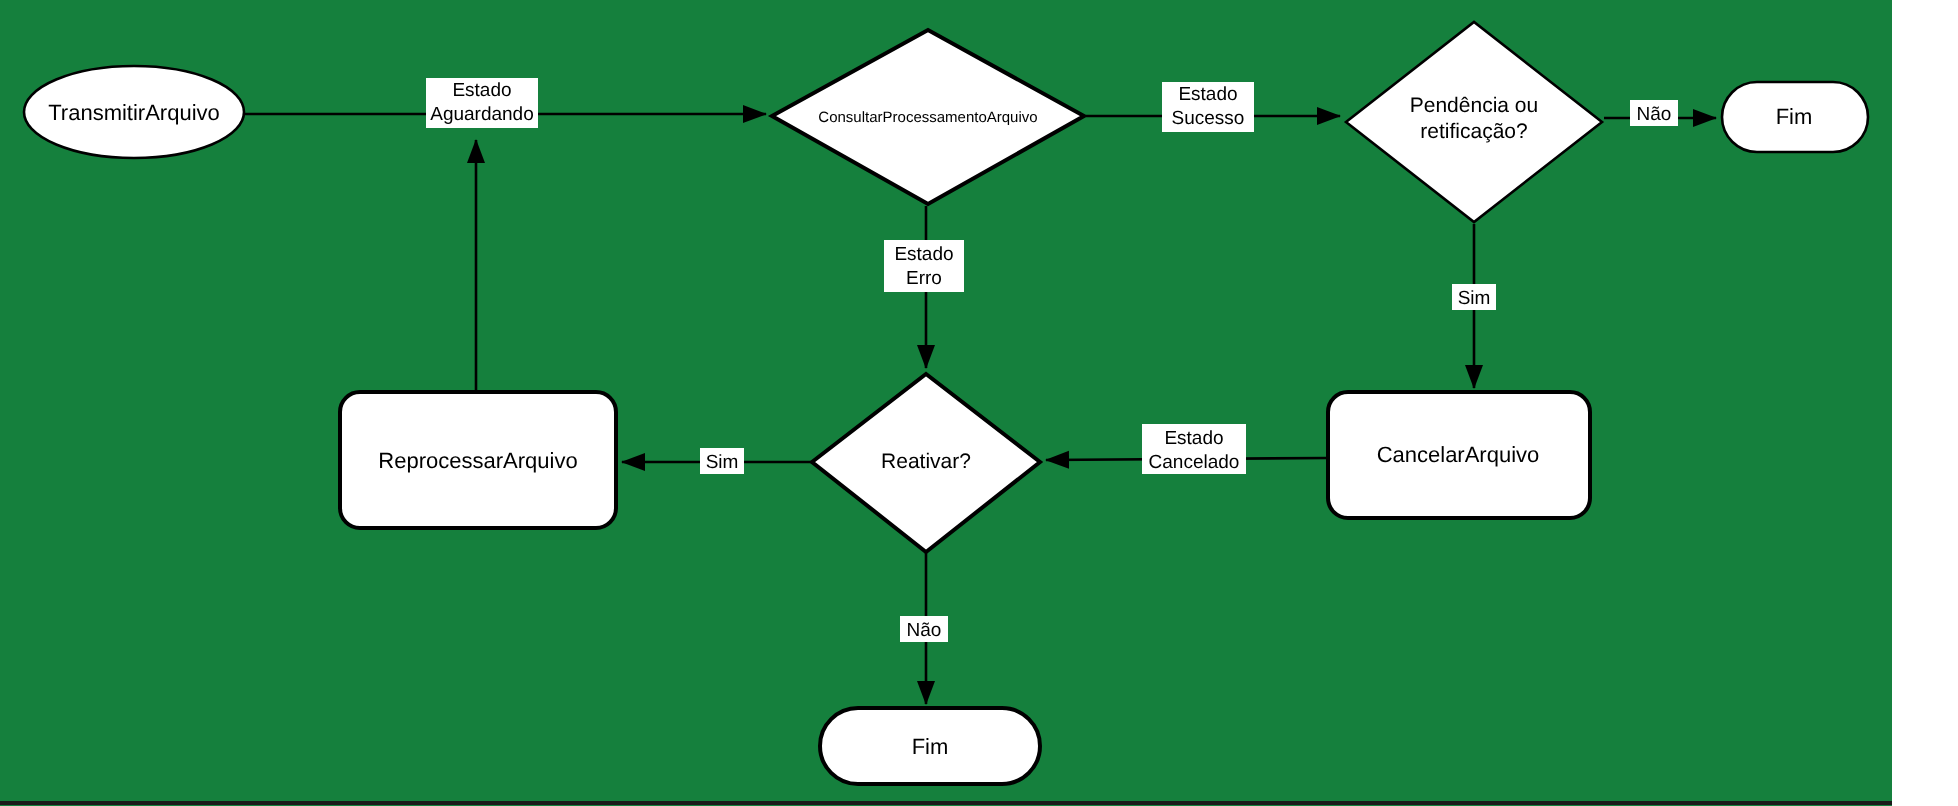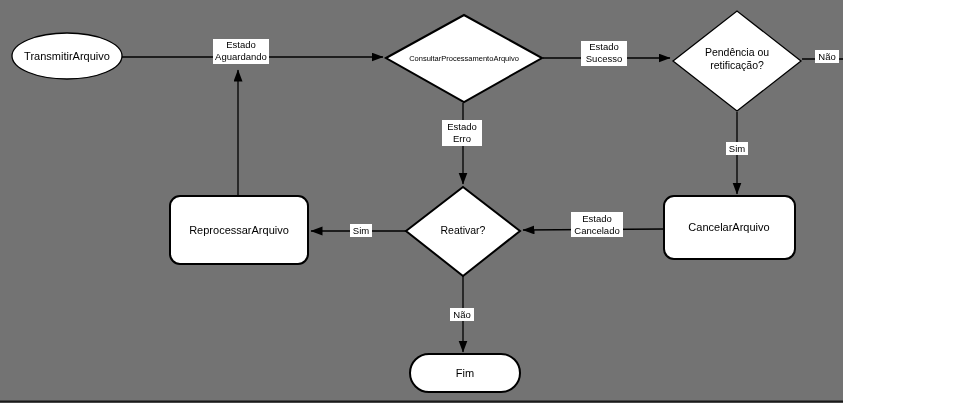--- a/index.html
+++ b/index.html
@@ -1,20 +1,20 @@
 <!DOCTYPE html>
 <html><head>
 <meta charset="utf-8">
 <style>
   html, body { margin: 0; padding: 0; background: #ffffff; }
   .stage {
     position: relative;
-    width: 843px;
+    width: 946px;
     height: 403px;
-    background: #737373;
+    background: #15803d;
     overflow: hidden;
     font-family: "Liberation Sans", sans-serif;
   }
   svg { display: block; }
   .shape { fill: #ffffff; stroke: #000000; }
   .thin  { stroke-width: 1.3; }
   .thick { stroke-width: 2; }
   .edge  { stroke: #000000; stroke-width: 1.3; fill: none; }
   .label-bg { fill: #ffffff; }
   text {

